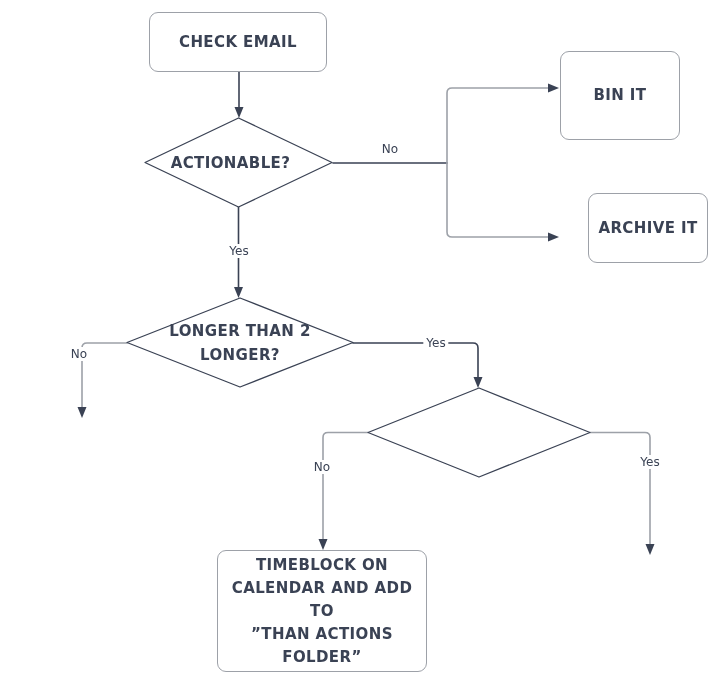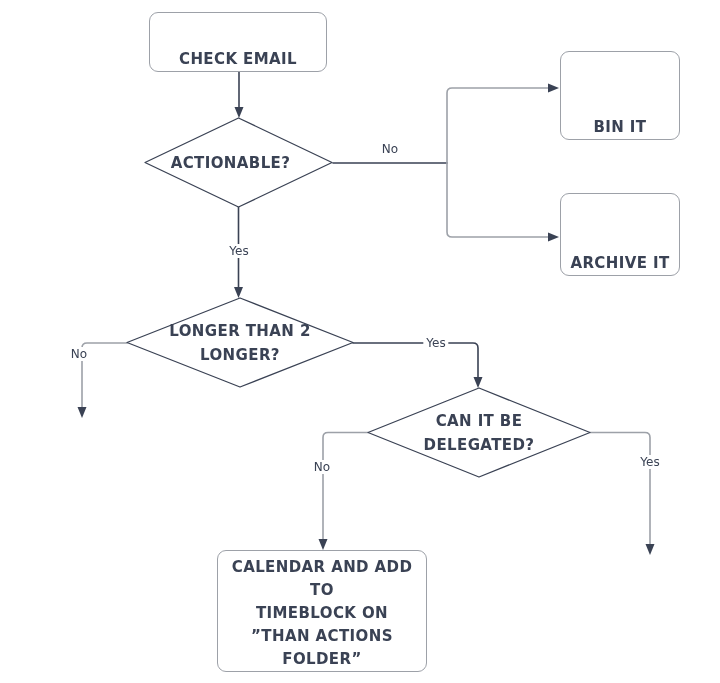--- a/index.html
+++ b/index.html
@@ -9,21 +9,21 @@
   }
   #edge-layer{position:absolute;left:0;top:0;z-index:1;}
   .edge{fill:none;stroke-width:1.6px;stroke-linecap:round;}
   .edge-dark{stroke:var(--c-dark,#3a4254);}
   .edge-gray{stroke:var(--c-gray,#9da1a8);}
   .diamond{fill:var(--c-bg,#fff);stroke:var(--c-dark,#3a4254);stroke-width:1.3px;stroke-linejoin:round;}
   .arrowhead{fill:var(--c-dark,#3a4254);stroke:none;}
   .node-box{
     position:absolute;z-index:2;background:var(--c-bg,#fff);
     border:1.6px solid var(--c-gray,#9da1a8);border-radius:9px;
-    display:flex;flex-direction:column;align-items:center;justify-content:flex-end;
+    display:flex;flex-direction:column;align-items:center;justify-content:center;
     text-align:center;color:var(--c-dark,#3a4254);
     font-weight:700;font-size:15px;letter-spacing:0.4px;line-height:23px;
     box-sizing:border-box;
   }
   .diamond-text{
     position:absolute;z-index:2;
     display:flex;flex-direction:column;align-items:center;justify-content:center;
     text-align:center;color:var(--c-dark,#3a4254);
     font-weight:700;font-size:15px;letter-spacing:0.4px;line-height:24px;
     pointer-events:none;
@@ -73,46 +73,42 @@
   </svg>
 
   <div class="node-box" style="left:149px;top:12px;width:178px;height:60px">
     <span class="node-line">CHECK EMAIL</span>
   </div>
 
   <div class="node-box" style="left:560px;top:51px;width:120px;height:89px">
     <span class="node-line">BIN IT</span>
   </div>
 
-  <div class="node-box" style="left:560px;top:193px;width:120px;height:83px">
+  <div class="node-box" style="left:588px;top:193px;width:120px;height:70px">
     <span class="node-line">ARCHIVE IT</span>
   </div>
 
 
   <div class="node-box" style="left:217px;top:550px;width:210px;height:122px">
+    <span class="node-line">TIMEBLOCK ON</span>
     <span class="node-line">CALENDAR AND ADD TO</span>
-    <span class="node-line">TIMEBLOCK ON</span>
     <span class="node-line">”THAN ACTIONS</span>
     <span class="node-line">FOLDER”</span>
   </div>
 
 
   <div class="diamond-text" style="left:137px;top:118px;width:187px;height:89px">
     <span class="node-line">ACTIONABLE?</span>
   </div>
 
   <div class="diamond-text" style="left:127px;top:298px;width:226px;height:89px">
     <span class="node-line">LONGER THAN 2</span>
     <span class="node-line">LONGER?</span>
   </div>
 
-  <div class="diamond-text" style="left:368px;top:388px;width:222px;height:89px">
-    <span class="node-line">CAN IT BE</span>
-    <span class="node-line">DELEGATED?</span>
-  </div>
 
   <span class="edge-label" style="left:390px;top:149px">No</span>
   <span class="edge-label" style="left:239px;top:251px">Yes</span>
   <span class="edge-label" style="left:79px;top:354px">No</span>
   <span class="edge-label" style="left:436px;top:343px">Yes</span>
   <span class="edge-label" style="left:322px;top:467px">No</span>
   <span class="edge-label" style="left:650px;top:462px">Yes</span>
 
 </div>
 

